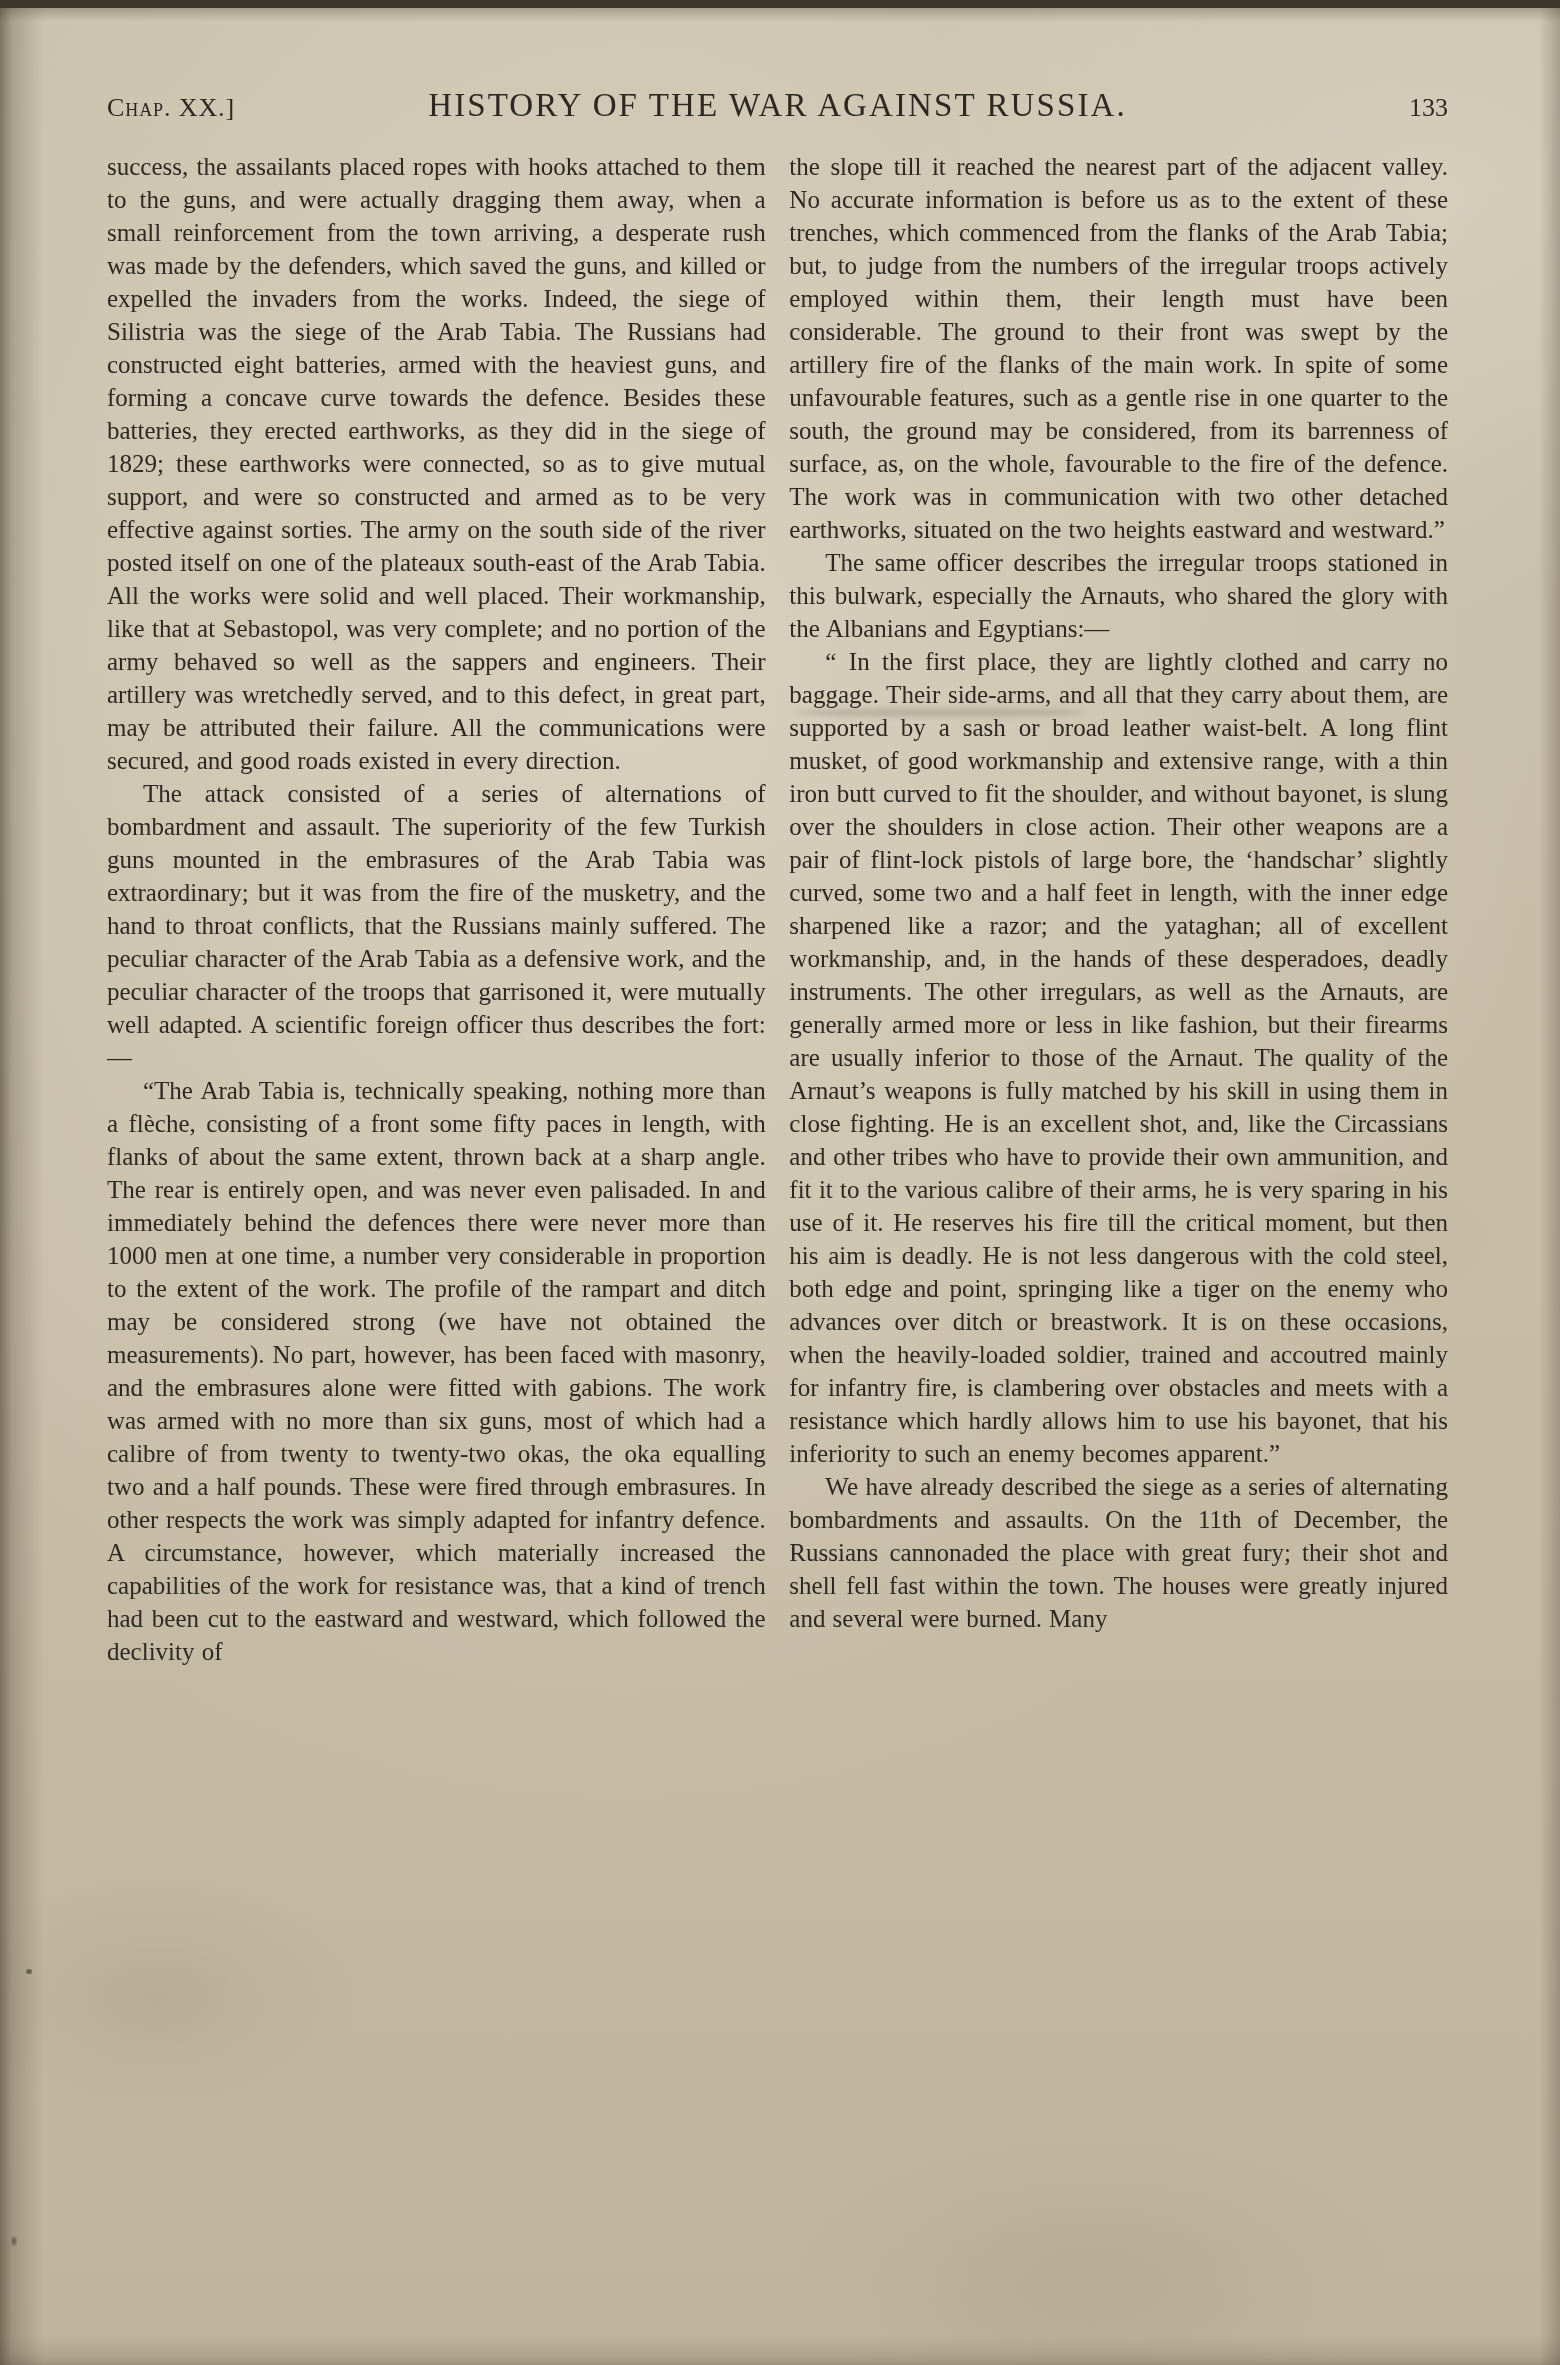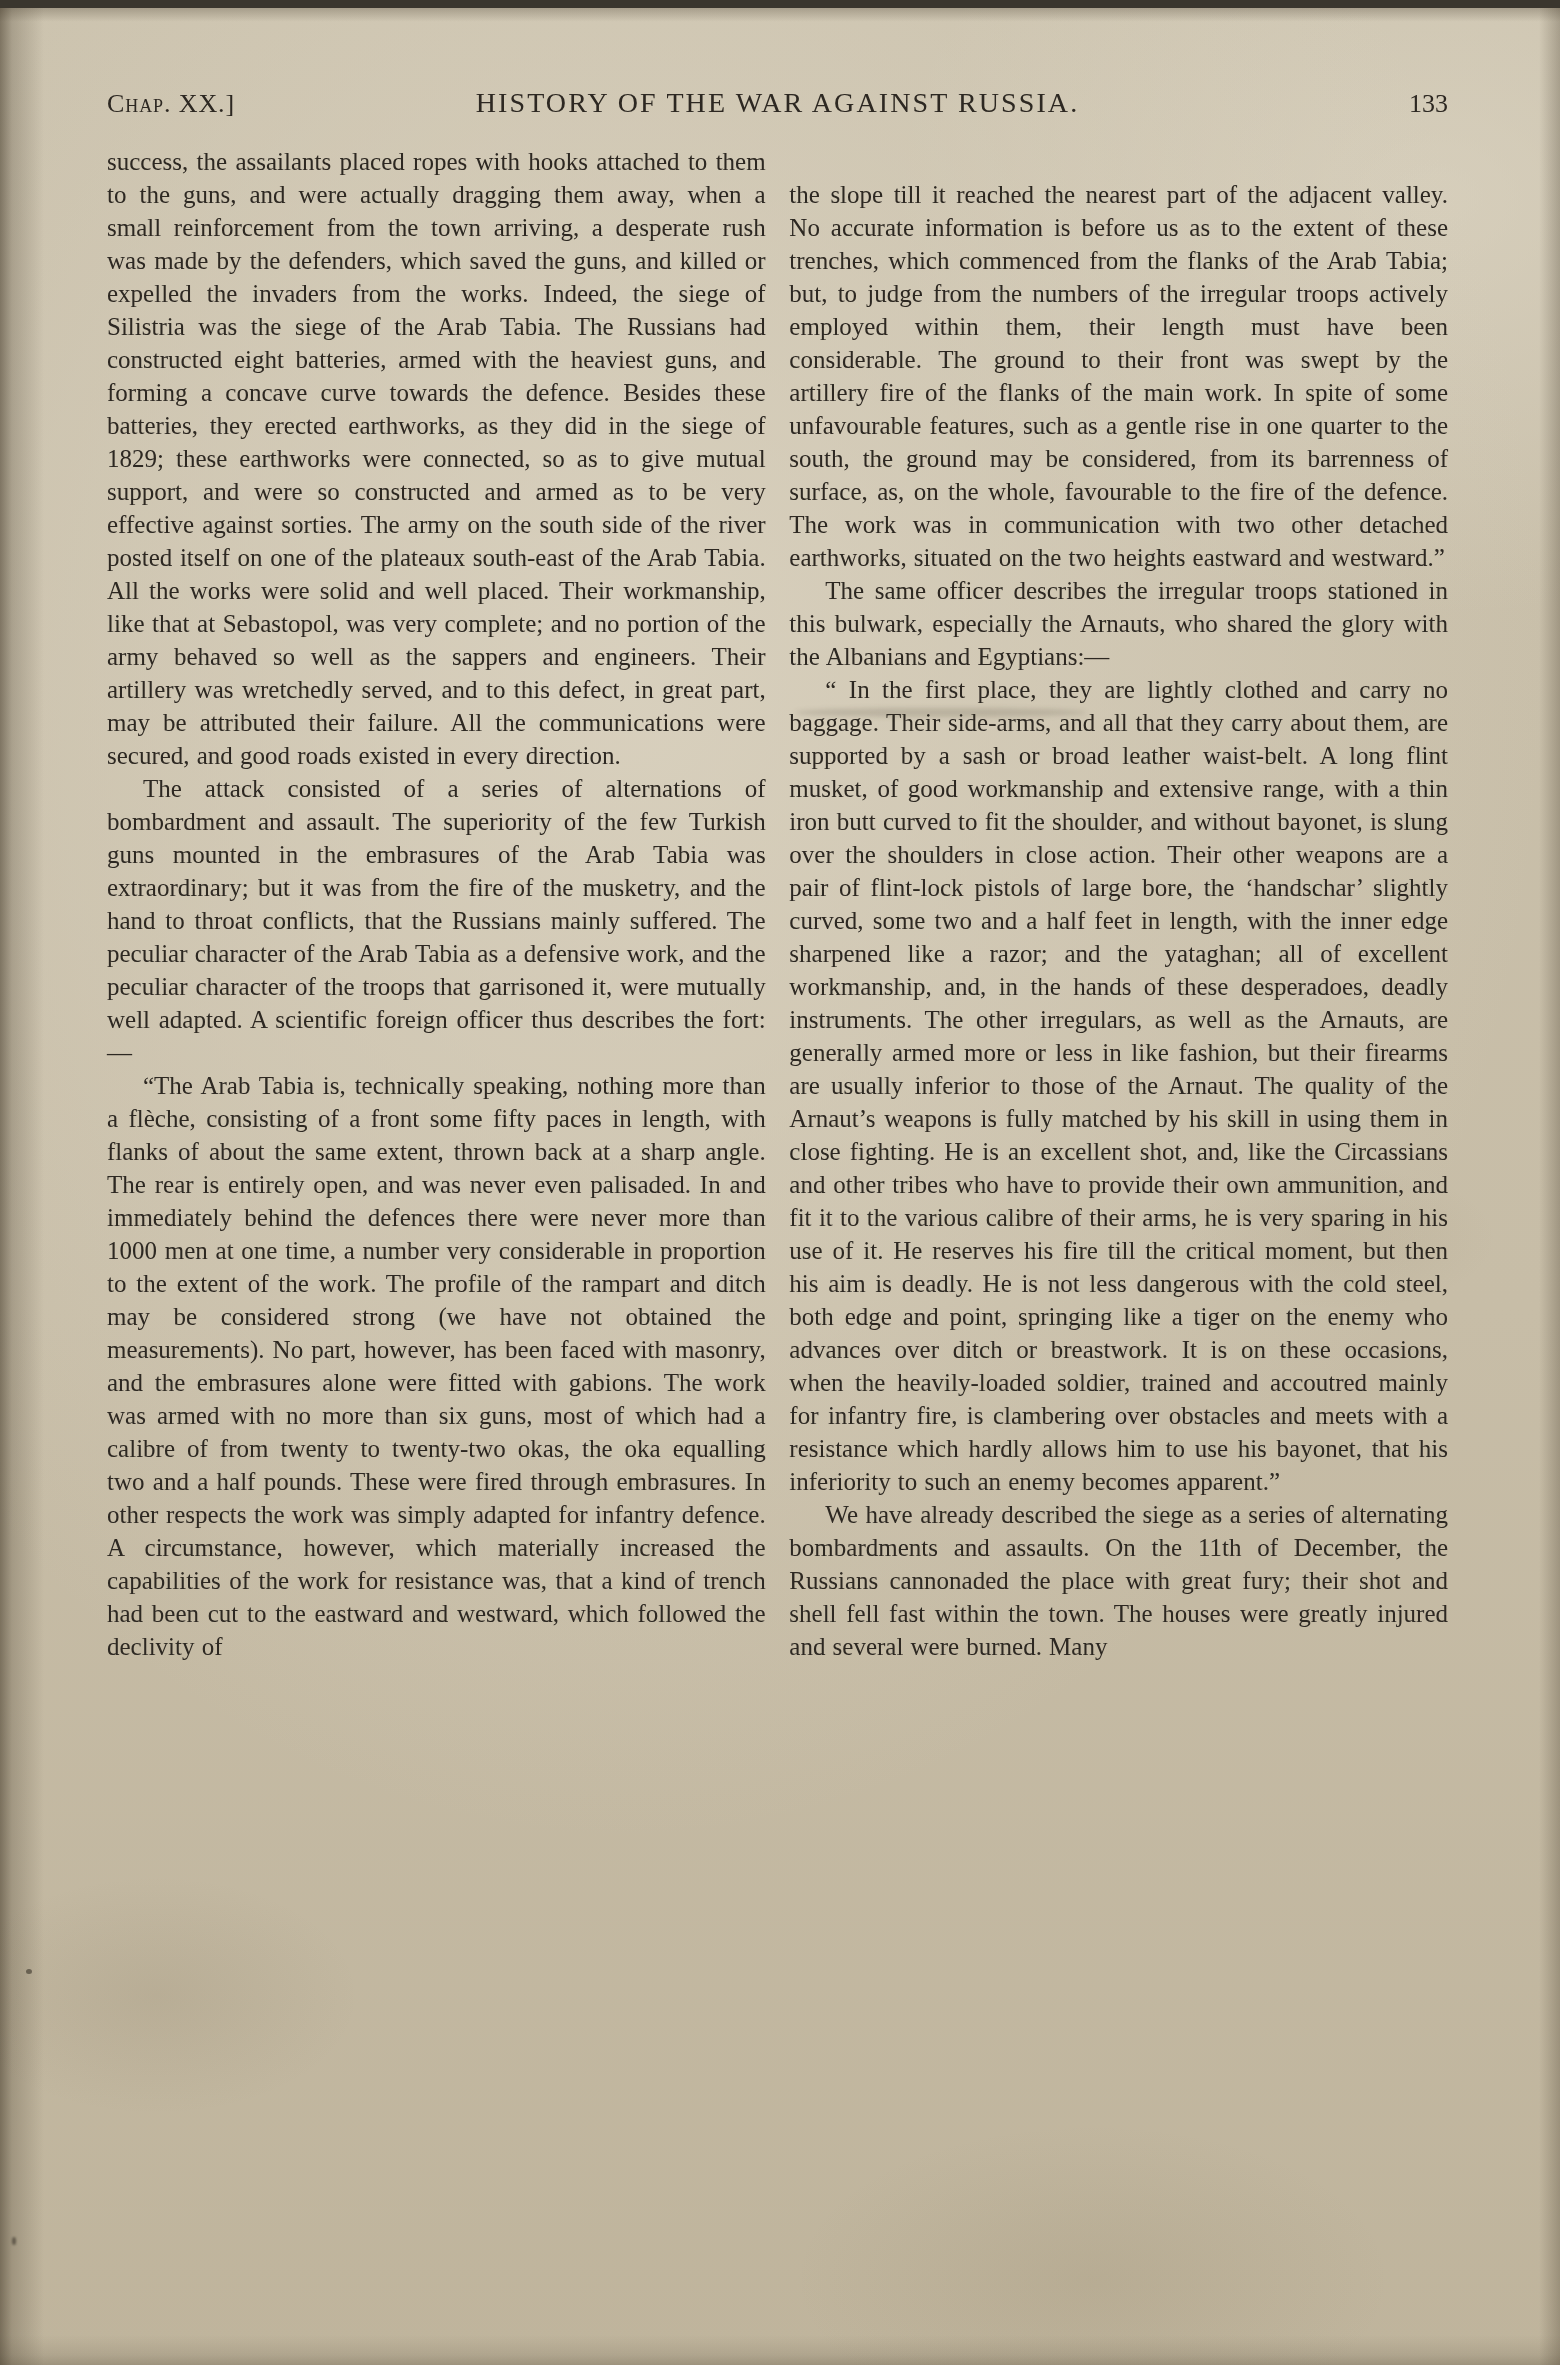--- a/index.html
+++ b/index.html
@@ -53,31 +53,31 @@
     font-size: 26px;
     z-index: 2;
   }
   .chapter {
     justify-self: start;
     font-variant: small-caps;
     letter-spacing: 0.9px;
   }
   .title {
     justify-self: center;
-    font-size: 28px;
+    font-size: 33px;
     letter-spacing: 2.1px;
     white-space: nowrap;
   }
   .pagenum { justify-self: end; }
 
   .columns {
     position: relative;
     margin: 26px 113px 0 107px;
     display: flex;
-    align-items: flex-end;
+    align-items: flex-start;
     z-index: 2;
   }
   .col {
     width: 659px;
     font-size: 25px;
     line-height: 33px;
     text-align: justify;
     hyphens: auto;
     -webkit-hyphens: auto;
     word-spacing: 0.9px;

